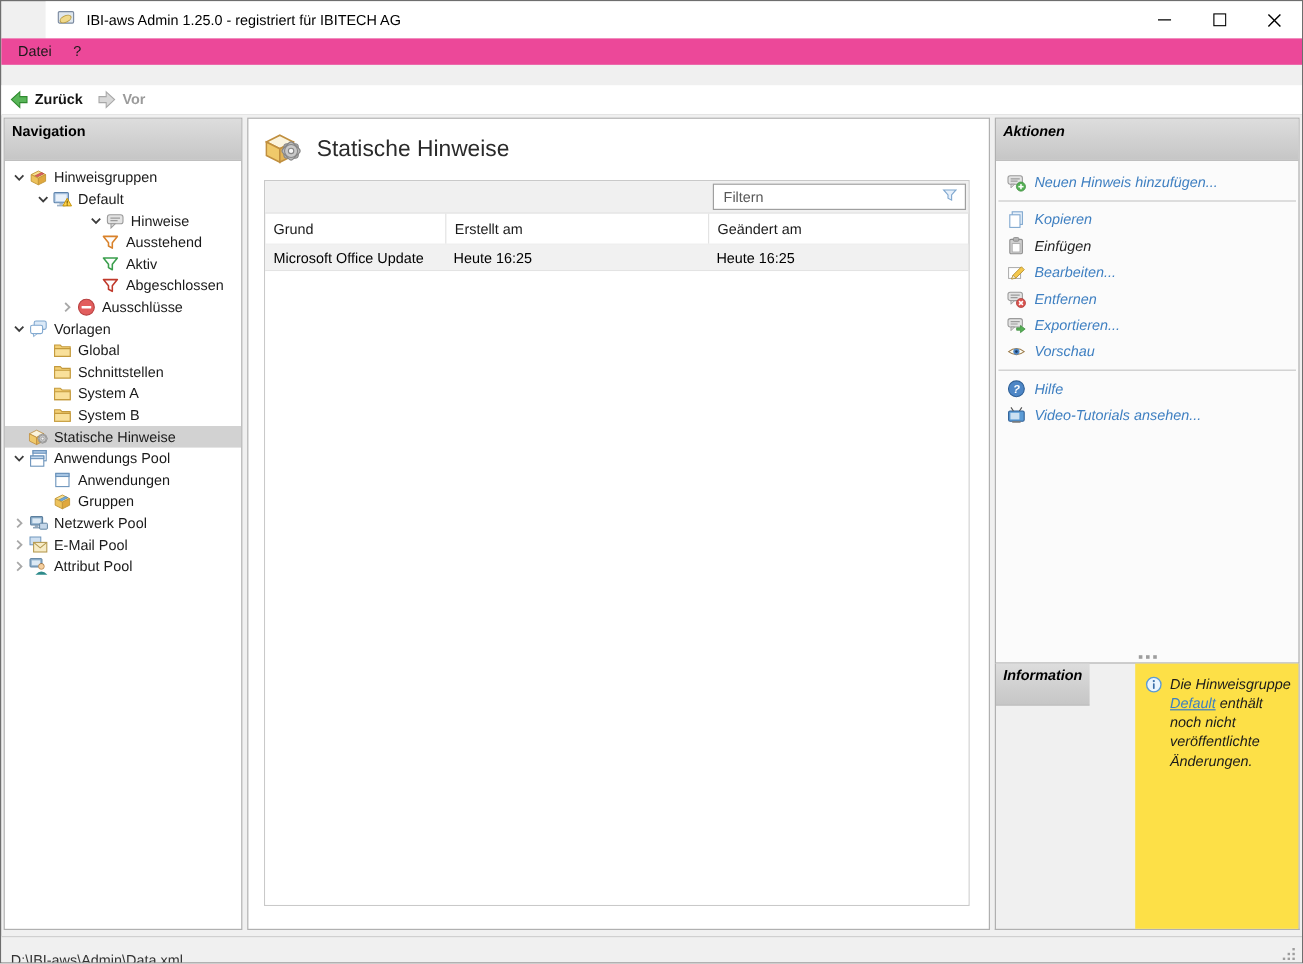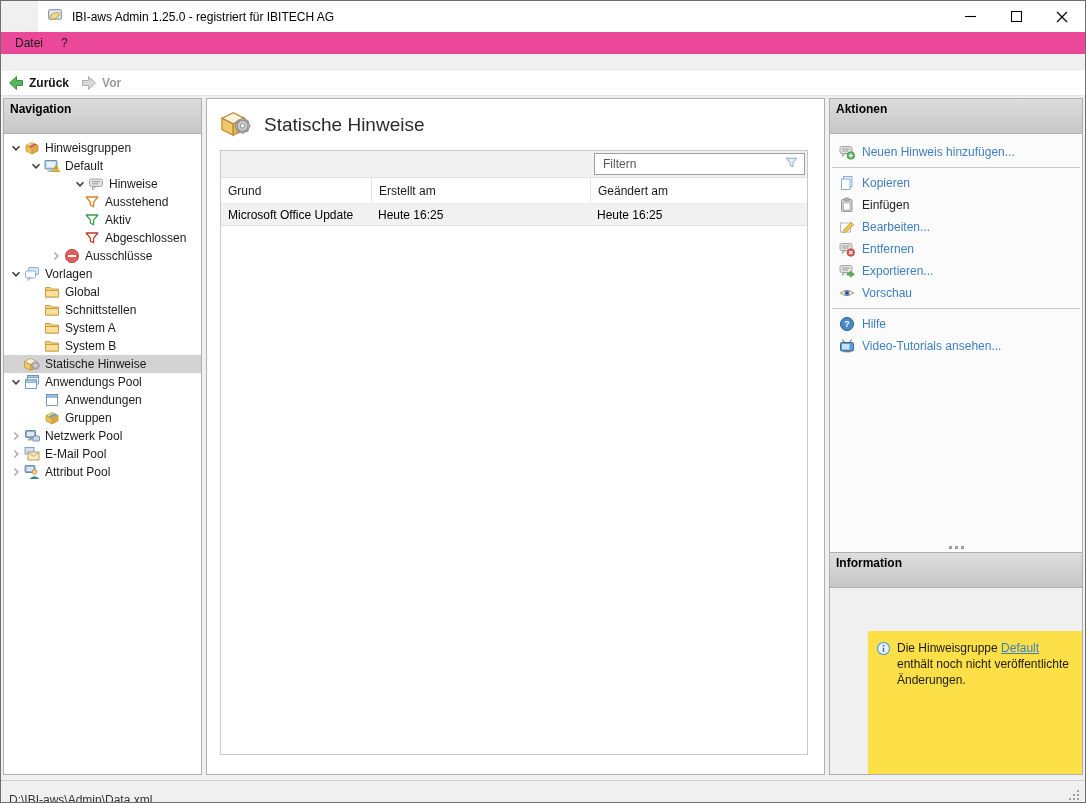--- a/index.html
+++ b/index.html
@@ -52,30 +52,30 @@
   .filter-box .ic { margin-right:5px; flex:none; }
   .thead { display:flex; height:26px; flex:none; border-bottom:1px solid #ececec; align-items:stretch; }
   .th { display:flex; align-items:center; padding-left:7px; color:#1a1a1a; }
   .th + .th { border-left:1px solid #e3e3e3; }
   .c1 { width:150px; flex:none; } .c2 { width:219px; flex:none; } .c3 { flex:1; }
   .trow { display:flex; height:22px; flex:none; background:#f1f1f1; border-bottom:1px solid #e3e3e3; align-items:center; }
   .td { padding-left:7px; color:#000; overflow:hidden; white-space:nowrap; }
   .tbody-rest { flex:1; background:#fff; }
 
   
-  .right-col { width:254px; flex:none; display:flex; flex-direction:column; }
+  .right-col { width:254px; flex:none; display:flex; flex-direction:column;font-style:italic; }
   .actions-panel { flex:1; background:#fbfbfb; border:1px solid #b0b0b0; display:flex; flex-direction:column; min-height:0; }
   .actions-list { flex:1; padding-top:7px; }
   .action-row { height:22px; display:flex; align-items:center; padding-left:9px; gap:7px; }
   .action-row .alabel { color:#3e7fc1; }
   .action-row.disabled .alabel { color:#1f1f1f; }
   .action-sep { height:1px; background:#c9c9c9; margin:4px 2px; }
   .splitter { height:9px; flex:none; display:flex; align-items:center; justify-content:center; gap:3px; }
   .splitter i { width:3px; height:3px; background:#9d9d9d; display:block; }
-  .info-panel { height:222px; flex:none; border:1px solid #b0b0b0; border-top:none; display:flex; flex-direction:column;gap:43px; }
+  .info-panel { height:222px; flex:none; border:1px solid #b0b0b0; border-top:none; display:flex; flex-direction:row; }
   .info-content { flex:1; background:#fde047; padding:9px 4px 8px 8px; display:flex; gap:6px; line-height:16px;margin-left:38px; }
   .info-content .ic { flex:none; margin-top:1px; }
   .info-link { color:#3e7fc1; text-decoration:underline; }
 
   
   .statusbar { height:22px; flex:none; background:#f0f0f0; border-top:1px solid #d0d0d0;
                display:flex; align-items:center; padding:16px 4px 0 8px; color:#333; }
   .statusbar .spacer { flex:1; }
   .grip { width:14px; height:14px; align-self:flex-end; }
 </style>

